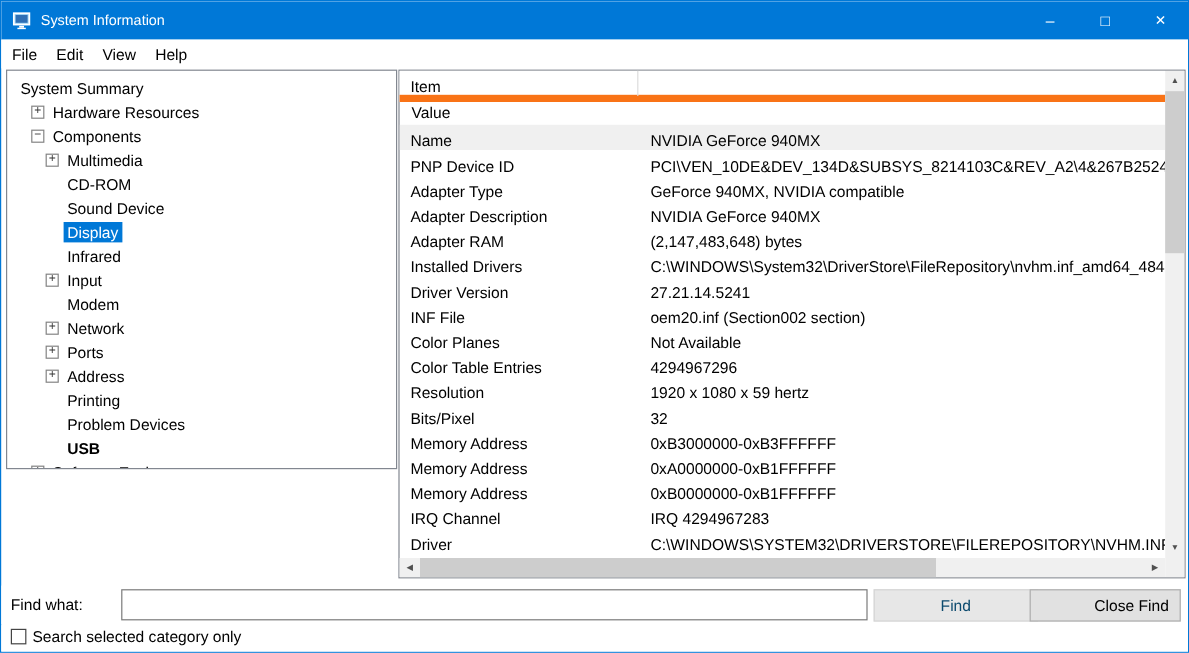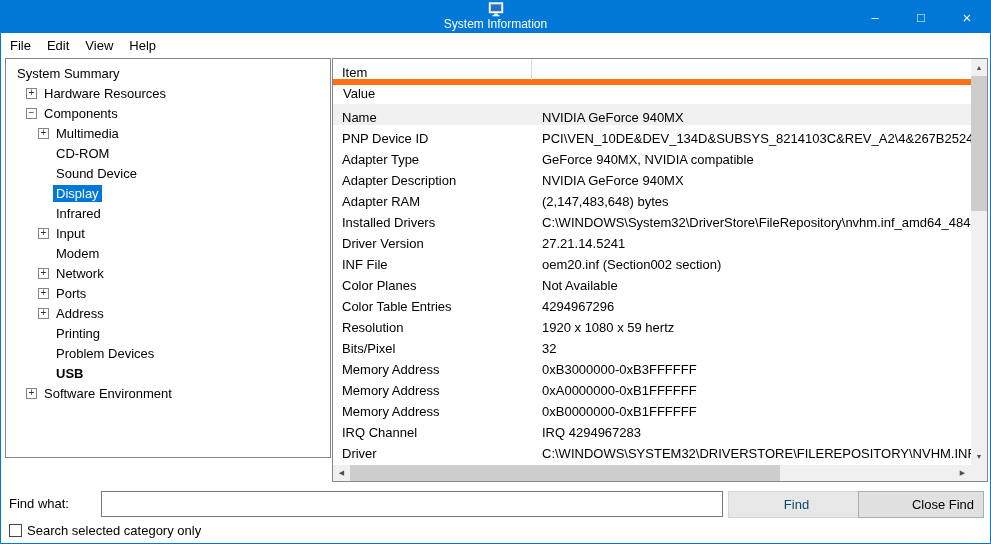--- a/index.html
+++ b/index.html
@@ -20,40 +20,40 @@
     position: relative;
     width: 991px; height: 544px;
     border: 1px solid var(--titlebar);
     background: #fff;
     overflow: hidden;
   }
   
   .titlebar {
     position: absolute; top: 0; left: 0; right: 0; height: 32px;
     background: var(--titlebar);
-    display: flex; align-items: center; flex-direction: column;
+    display: flex; align-items: center;
   }
   .title-icon { width: 16px; height: 16px; margin: 0 8px 0 9px; flex: none; }
   .title-text { color: #fff; font-size: 12px; white-space: nowrap; }
   .tb-controls { position: absolute; right: 0; top: 0; height: 32px; display: flex; }
   .tb-btn {
     width: 46px; height: 32px;
     display: flex; align-items: center; justify-content: center;
     color: #fff; font-size: 13px; cursor: default;
   }
   .tb-btn.close { font-size: 15px; }
   
   .menubar {
     position: absolute; top: 32px; left: 0; right: 0; height: 24px;
     background: #fff; display: flex; align-items: center; padding-left: 1px;
   }
   .menu-item { padding: 4px 8px; font-size: 13px; white-space: nowrap; }
   
   .tree-panel {
-    position: absolute; left: 4px; top: 57px; width: 326px; height: 400px;
+    position: absolute; left: 4px; top: 57px; width: 326px; height: 333px;
     border: 1px solid #828790; background: #fff;
     padding-top: 4px; overflow: hidden;
   }
   .tree-row { height: 20px; display: flex; align-items: center; white-space: nowrap; }
   .expander {
     width: 11px; height: 11px; flex: none;
     border: 1px solid #848484; background: #fff; color: #333;
     display: inline-flex; align-items: center; justify-content: center;
     font-size: 10px; line-height: 1; margin-right: 4px;
   }

